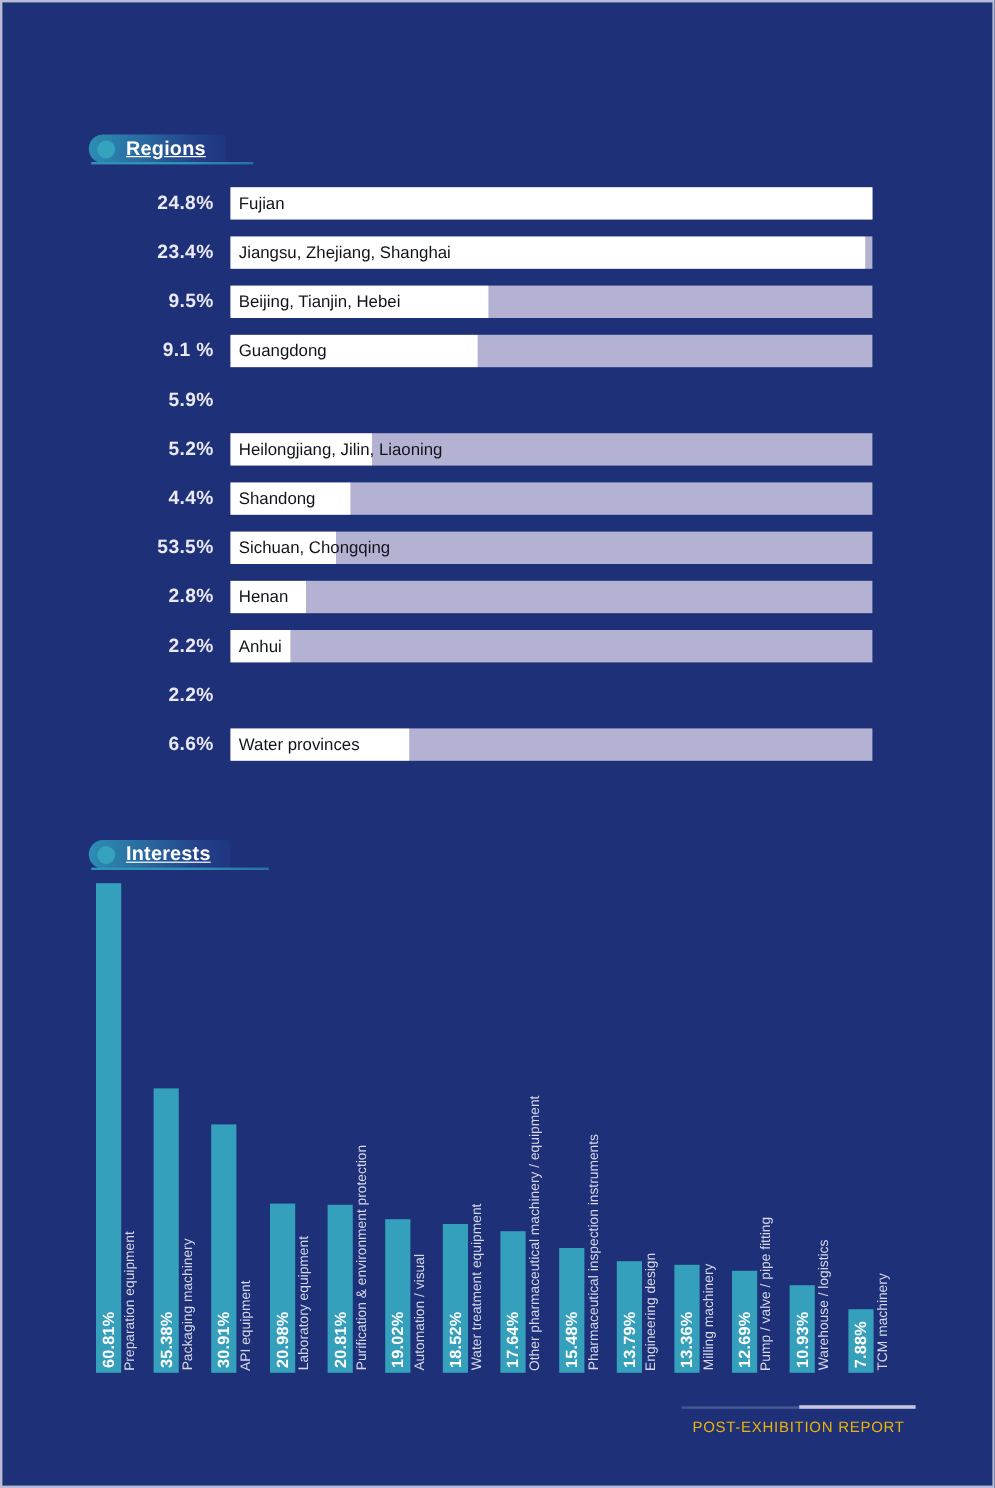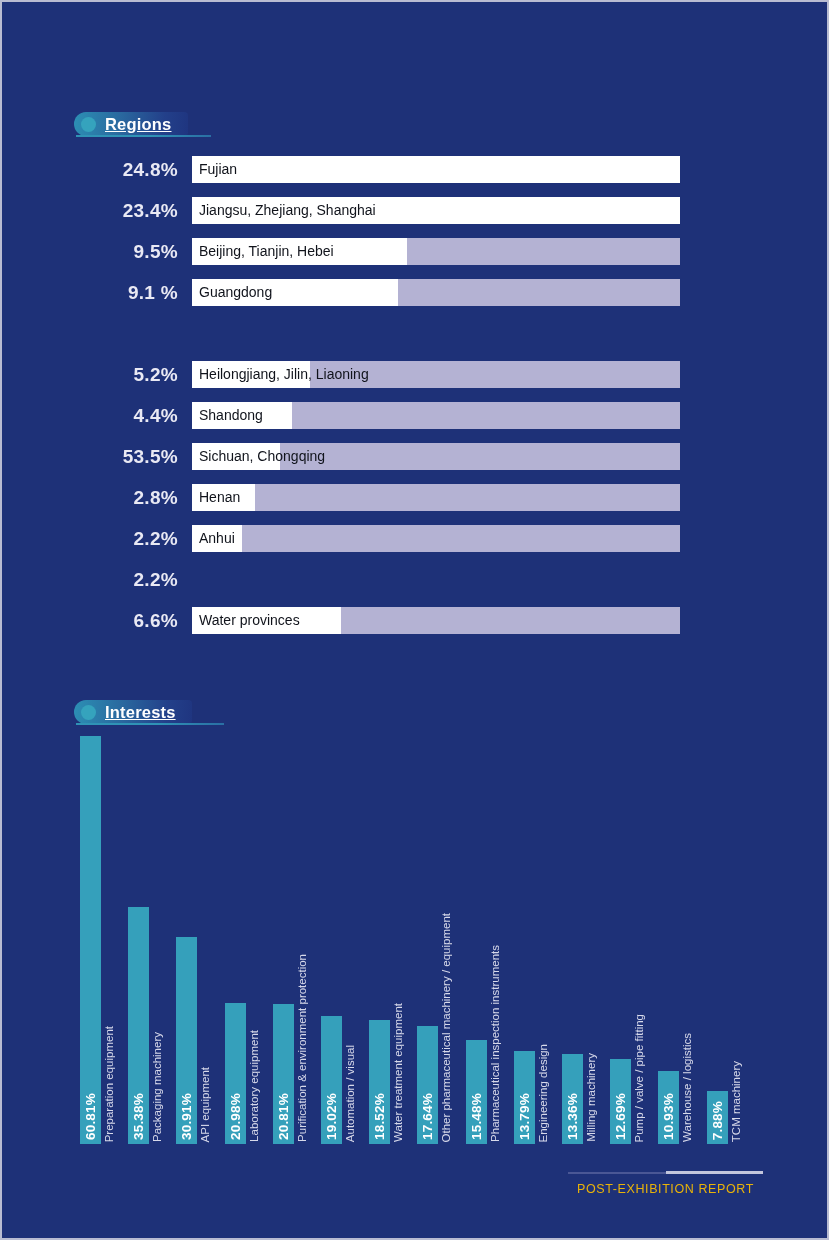--- a/index.html
+++ b/index.html
@@ -66,29 +66,29 @@
   }
   .region-pct {
     position: absolute;
     left: 0;
     top: 0;
     width: 176px;
     height: 27px;
     line-height: 27px;
     text-align: right;
     color: #e9e9f4;
-    font-size: 19px;
+    font-size: 16px;
     font-weight: bold;
     letter-spacing: 0.3px;
   }
   .region-bar {
     position: absolute;
     left: 190px;
     top: 0;
-    width: 488px;
+    width: 535px;
     height: 27px;
     background: #b4b2d3;
     overflow: hidden;
   }
   .region-fill {
     position: absolute;
     left: 0;
     top: 0;
     height: 27px;
     background: #ffffff;
@@ -224,20 +224,21 @@
         </div>
       </div>
       <div class="region-row">
         <div class="region-pct">9.1 %</div>
         <div class="region-bar">
           <div class="region-fill" style="width: 206px;"></div>
           <div class="region-label">Guangdong</div>
         </div>
       </div>
       <div class="region-row">
+        <div class="region-pct">5.9%</div>
       </div>
       <div class="region-row">
         <div class="region-pct">5.2%</div>
         <div class="region-bar">
           <div class="region-fill" style="width: 118px;"></div>
           <div class="region-label">Heilongjiang, Jilin, Liaoning</div>
         </div>
       </div>
       <div class="region-row">
         <div class="region-pct">4.4%</div>

